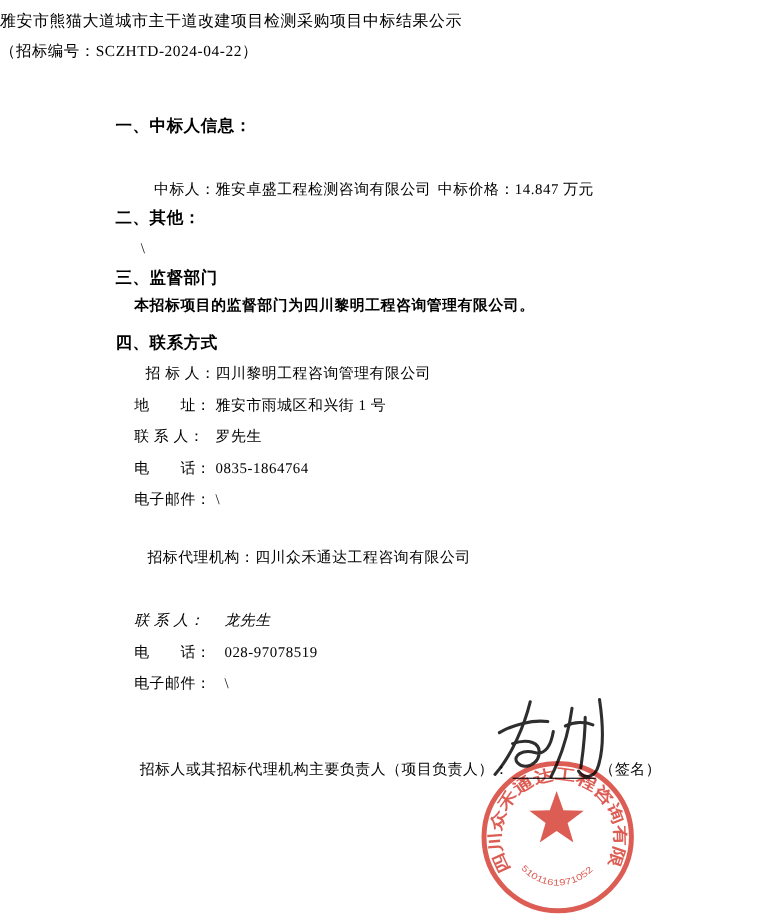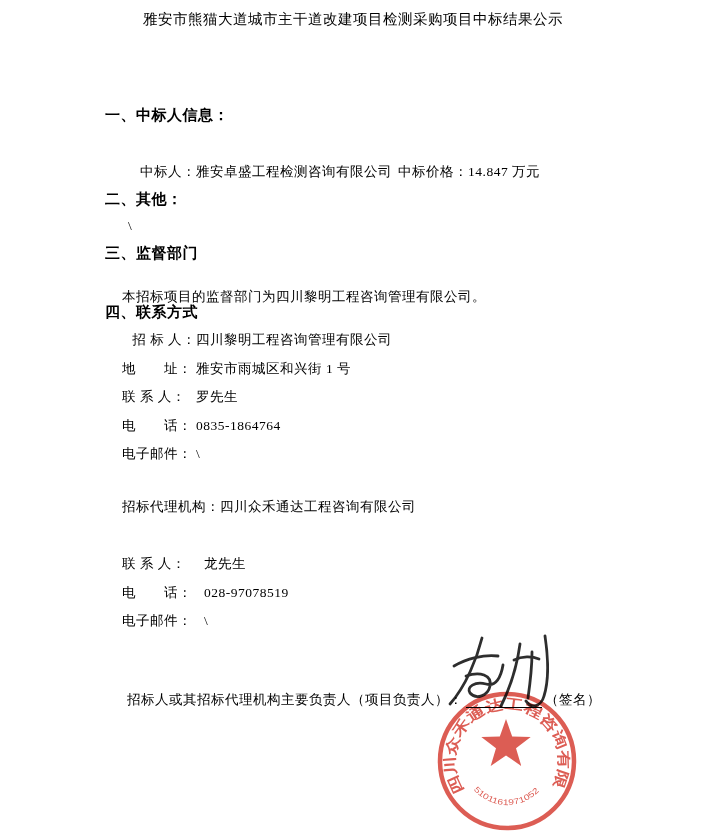--- a/index.html
+++ b/index.html
@@ -11,21 +11,21 @@
     font-family:"Liberation Serif","DejaVu Serif",serif;
     overflow:hidden;
   }
   .line{
     position:absolute;
     font-size:13.5px;
     line-height:17px;
     letter-spacing:0.5px;
     white-space:pre;
   }
-  .center{left:0;width:706px;text-align:center;font-family:Liberation Mono, monospace;}
+  .center{left:0;width:706px;}
   .title{font-size:14.5px;letter-spacing:0.5px;}
   .subtitle{font-size:14px;}
   .heading{
     font-family:"Liberation Sans","DejaVu Sans",sans-serif;
     font-weight:bold;
     font-size:15px;
     letter-spacing:0.5px;
   }
   .lbl{display:inline-block;white-space:pre;}
   .lbl-t{width:74px;}
@@ -42,41 +42,42 @@
   .overlay{position:absolute;pointer-events:none;}
   .seal{mix-blend-mode:multiply;opacity:0.88;}
   .sig{mix-blend-mode:multiply;opacity:0.92;}
 </style>
 </head>
 <body>
 
 <div class="page">
 
   <div class="line center title" style="top:12px;">雅安市熊猫大道城市主干道改建项目检测采购项目中标结果公示</div>
+  <div class="line center subtitle" style="top:39px;">（招标编号：SCZHTD-2024-04-22）</div>
 
   <div class="line heading" style="top:106px;left:105px;">一、中标人信息：</div>
   <div class="line" style="top:163px;left:140px;"><span>中标人：</span><span>雅安卓盛工程检测咨询有限公司</span></div>
   <div class="line" style="top:163px;left:398px;"><span>中标价格：</span><span>14.847 万元</span></div>
 
   <div class="line heading" style="top:190px;left:105px;">二、其他：</div>
   <div class="line" style="top:217px;left:128px;">\</div>
 
   <div class="line heading" style="top:244px;left:105px;">三、监督部门</div>
-  <div class="line" style="top:288px;left:122px;">本招标项目的监督部门为四川黎明工程咨询管理有限公司。</div>
+  <div class="line" style="top:269px;left:122px;font-weight:bold;">本招标项目的监督部门为四川黎明工程咨询管理有限公司。</div>
 
   <div class="line heading" style="top:303px;left:105px;">四、联系方式</div>
 
   <div class="line" style="top:331px;left:122px;text-align:right;"><span class="lbl lbl-t">招 标 人：</span><span>四川黎明工程咨询管理有限公司</span></div>
   <div class="line" style="top:360px;left:122px;"><span class="lbl lbl-t">地　　址：</span><span>雅安市雨城区和兴街 1 号</span></div>
   <div class="line" style="top:388px;left:122px;"><span class="lbl lbl-t">联 系 人：</span><span>罗先生</span></div>
   <div class="line" style="top:417px;left:122px;"><span class="lbl lbl-t">电　　话：</span><span>0835-1864764</span></div>
   <div class="line" style="top:445px;left:122px;"><span class="lbl lbl-t">电子邮件：</span><span>\</span></div>
 
-  <div class="line" style="top:498px;left:122px;"><span class="lbl">招标代理机构：</span><span>四川众禾通达工程咨询有限公司</span></div>
-  <div class="line" style="top:555px;left:122px;"><span class="lbl lbl-a">联 系 人：</span><span>龙先生</span></div>
+  <div class="line" style="top:498px;left:134px;"><span class="lbl">招标代理机构：</span><span>四川众禾通达工程咨询有限公司</span></div>
+  <div class="line" style="top:555px;left:122px;font-style:italic;"><span class="lbl lbl-a">联 系 人：</span><span>龙先生</span></div>
   <div class="line" style="top:584px;left:122px;"><span class="lbl lbl-a">电　　话：</span><span>028-97078519</span></div>
   <div class="line" style="top:612px;left:122px;"><span class="lbl lbl-a">电子邮件：</span><span>\</span></div>
 
   <div class="line" style="top:691px;left:127px;"><span>招标人或其招标代理机构主要负责人（项目负责人）：</span><span class="blank-line w76"></span><span>（签名）</span></div>
 
   <svg class="overlay sig" style="left:444px;top:632px;" width="118" height="82" viewBox="0 0 118 82">
     <g fill="none" stroke="#1c1c1c" stroke-width="2.8" stroke-linecap="round" stroke-linejoin="round">
 
       <path d="M10,34 C22,27 40,22 54,24"></path>
       <path d="M38,6 C33,26 22,54 6,72"></path>

